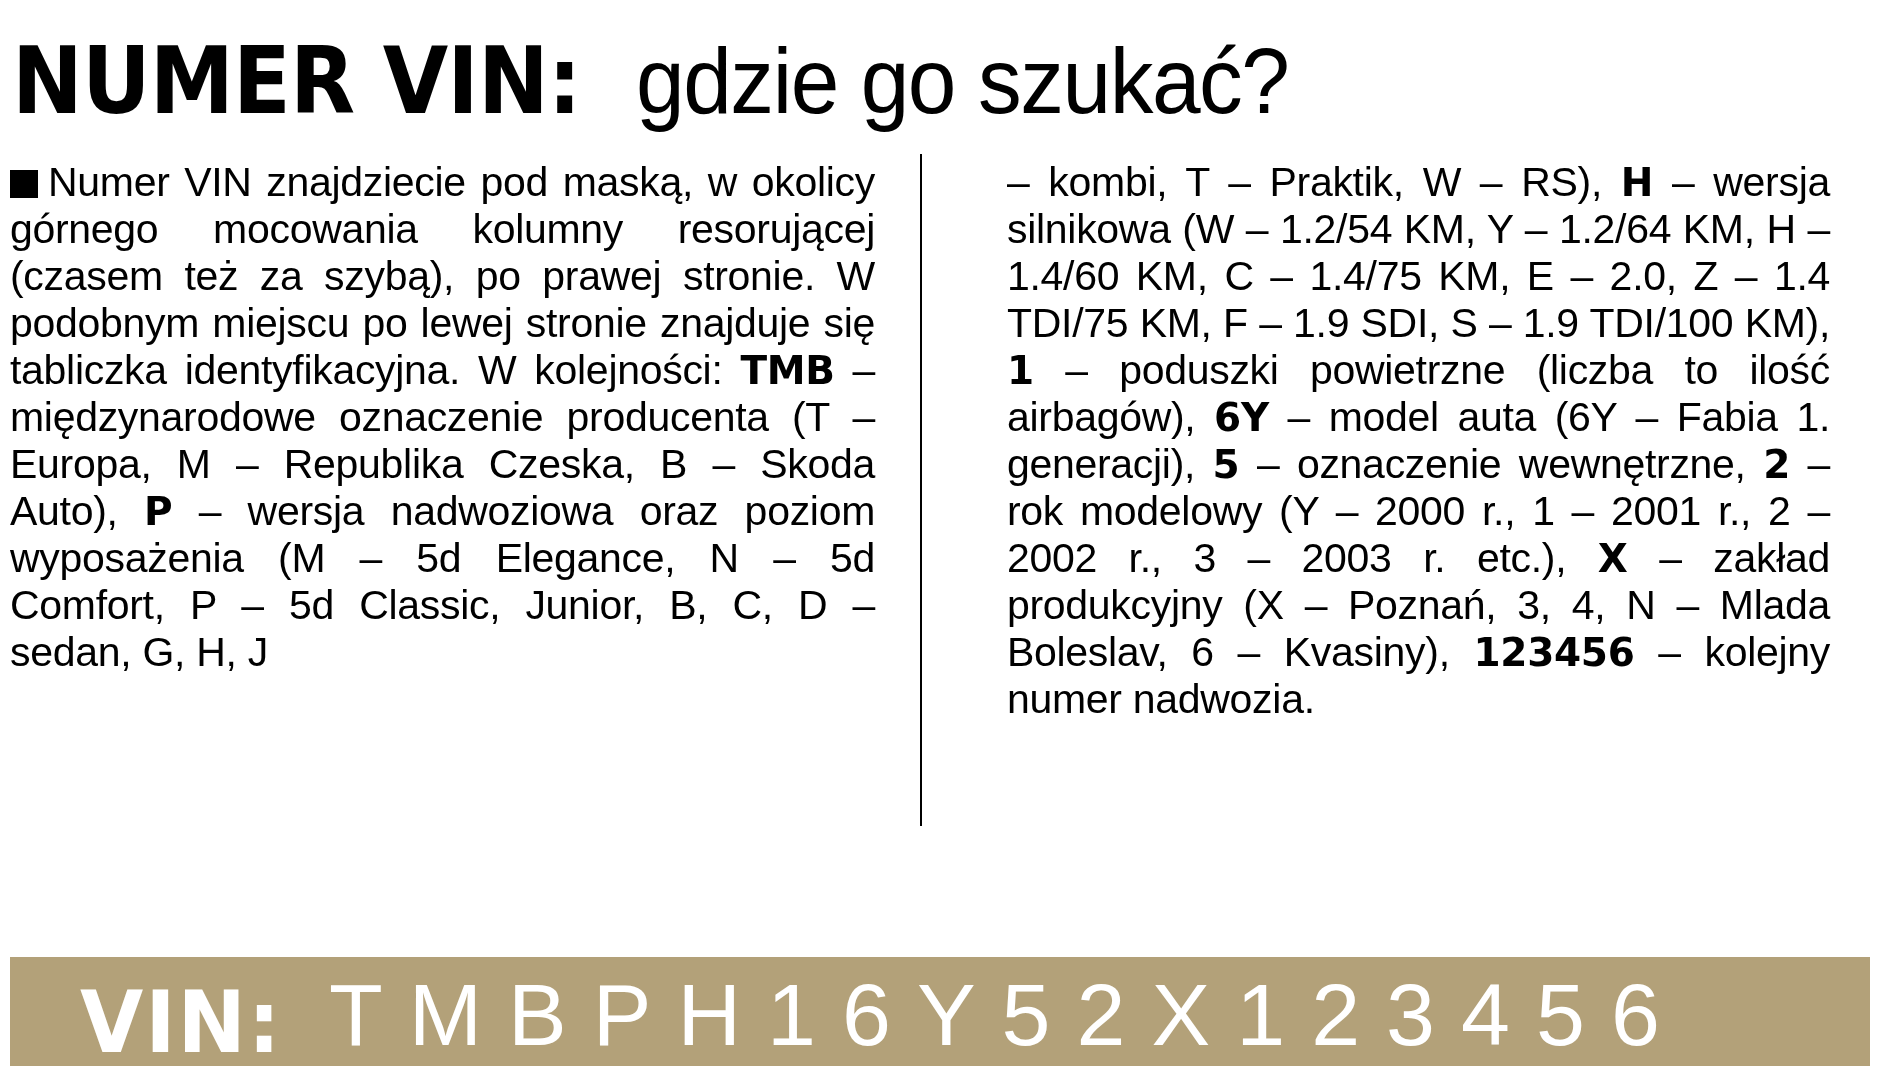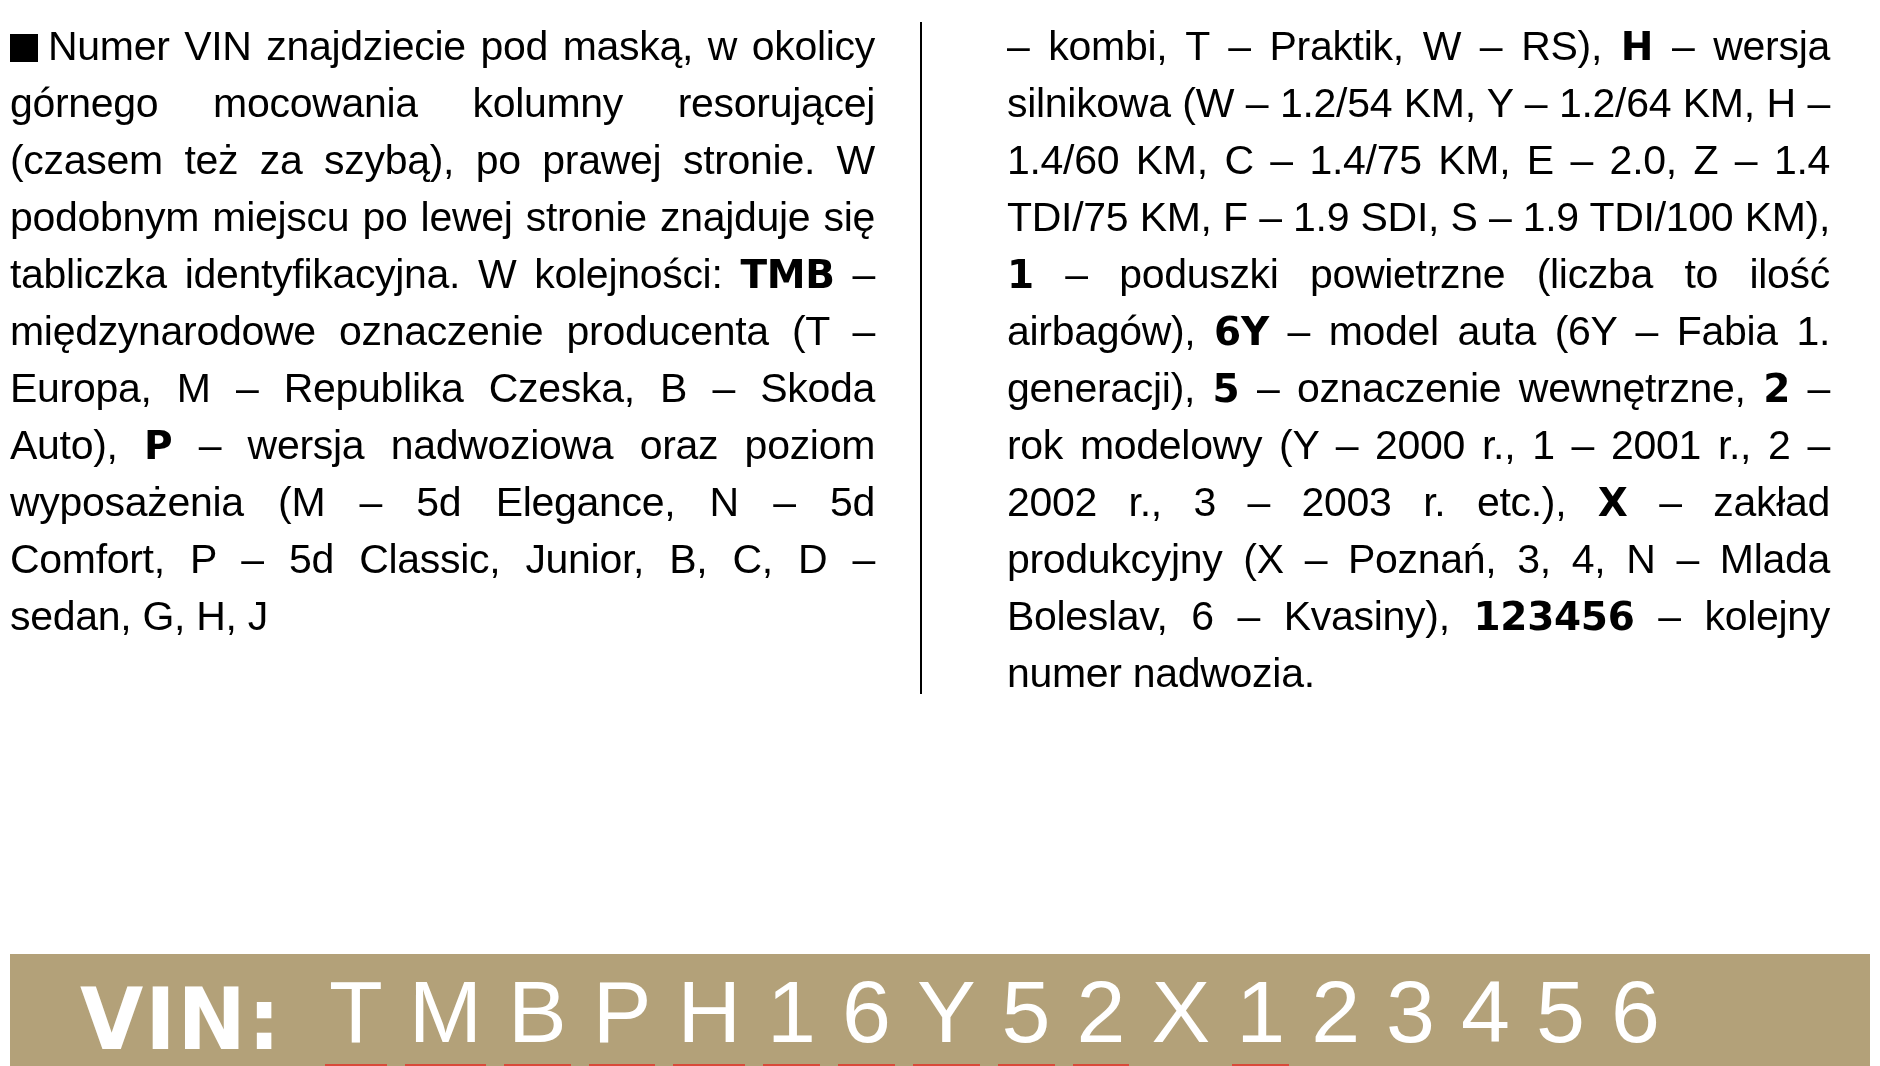--- a/index.html
+++ b/index.html
@@ -56,24 +56,25 @@
     position: relative;
     display: flex;
     margin-top: 18px;
     height: 700px;
   }
   .col {
     width: 910px;
     box-sizing: border-box;
     font-family: "Liberation Sans", sans-serif;
     font-size: 41px;
-    line-height: 57px;
+    line-height: 47px;
     text-align: justify;
     text-justify: inter-word;
     letter-spacing: -0.3px;
+    margin-top: 9px;
   }
   .col.left {
     padding-right: 45px;
   }
   .col.right {
     padding-left: 87px;
   }
   .col b, .col strong {
     font-family: "DejaVu Sans", sans-serif;
     font-weight: 700;
@@ -142,20 +143,23 @@
     bottom: 0;
     height: 6px;
     background: #d94a3a;
   }
 </style>
 </head>
 <body>
 
 <div class="page">
 
+  <h1 class="headline">
+    <span class="hl-bold">NUMER VIN:</span><span class="hl-light">gdzie go szukać?</span>
+  </h1>
 
   <div class="columns">
     <div class="col left">
       <span class="bullet"></span><span>Numer VIN znajdziecie pod maską, w okolicy górnego mocowania kolumny resorującej (czasem też za szybą), po prawej stronie. W podobnym miejscu po lewej stronie znajduje się tabliczka identyfikacyjna. W kolejności: <b>TMB</b> – międzynarodowe oznaczenie producenta (T – Europa, M – Republika Czeska, B – Skoda Auto), <b>P</b> – wersja nadwoziowa oraz poziom wyposażenia (M – 5d Elegance, N – 5d Comfort, P – 5d Classic, Junior, B, C, D – sedan, G, H, J</span>
     </div>
     <div class="rule"></div>
     <div class="col right">
       <span>– kombi, T – Praktik, W – RS), <b>H</b> – wersja silnikowa (W – 1.2/54 KM, Y – 1.2/64 KM, H – 1.4/60 KM, C – 1.4/75 KM, E – 2.0, Z – 1.4 TDI/75 KM, F – 1.9 SDI, S – 1.9 TDI/100 KM), <b>1</b> – poduszki powietrzne (liczba to ilość airbagów), <b>6Y</b> – model auta (6Y – Fabia 1. generacji), <b>5</b> – oznaczenie wewnętrzne, <b>2</b> – rok modelowy (Y – 2000 r., 1 – 2001 r., 2 – 2002 r., 3 – 2003 r. etc.), <b>X</b> – zakład produkcyjny (X – Poznań, 3, 4, N – Mlada Boleslav, 6 – Kvasiny), <b>123456</b> – kolejny numer nadwozia.</span>
     </div>
   </div>

